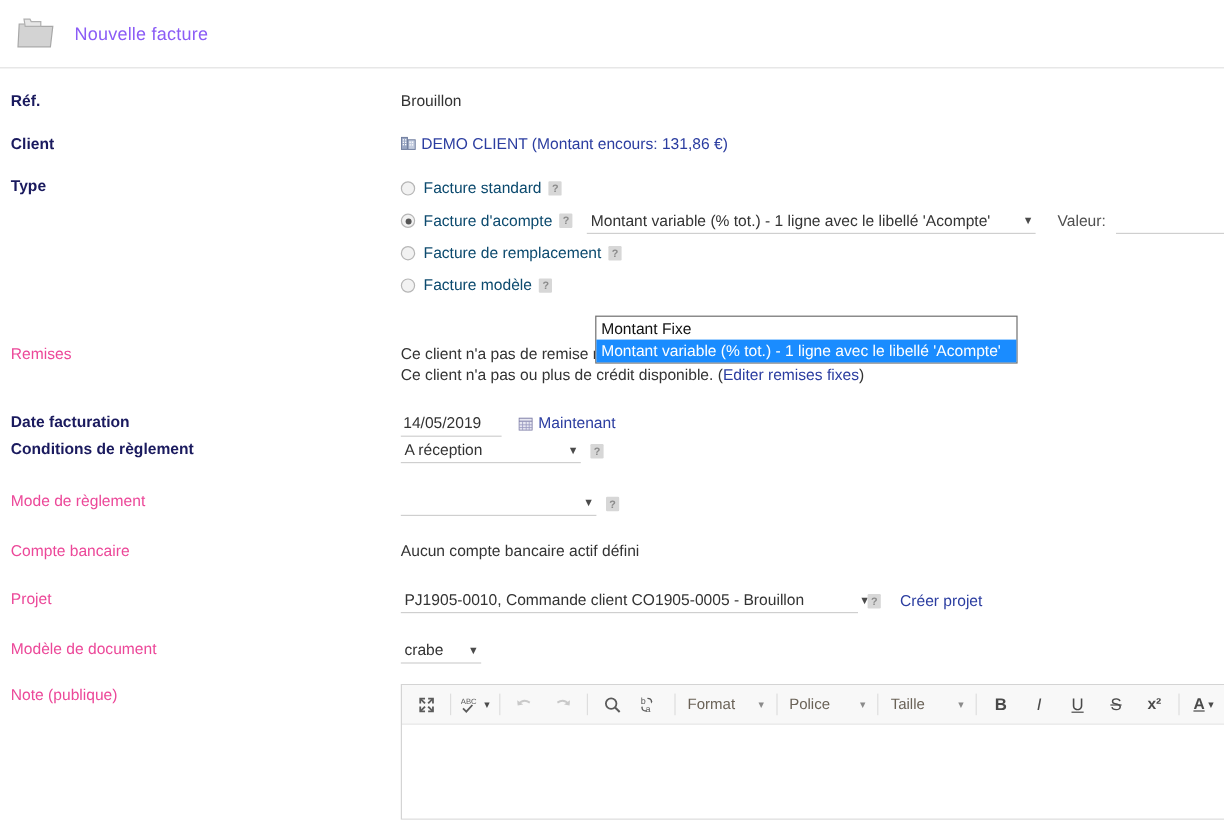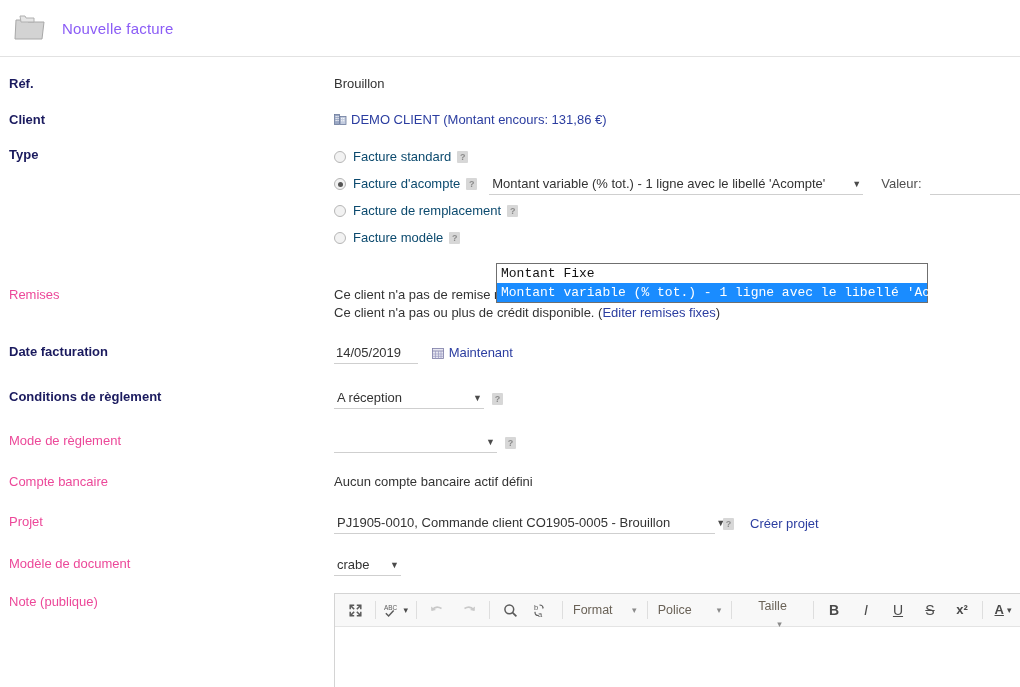--- a/index.html
+++ b/index.html
@@ -66,21 +66,21 @@
     position: relative;
     line-height: 18px;
     color: #333;
   }
 
   .r-ref   { margin-top: 0px; }
   .r-client{ margin-top: 14px; }
   .r-type  { margin-top: 13px; }
   .r-remises { margin-top: 32px; }
   .r-date  { margin-top: 21px; }
-  .r-cond  { margin-top: 23px; }
+  .r-cond  { }
   .r-mode  { margin-top: 22px; }
   .r-banque{ margin-top: 19px; }
   .r-projet{ margin-top: 18px; }
   .r-modele{ margin-top: 20px; }
   .r-note  { margin-top: 16px; }
 
   a.link, .link {
     color: #2b3da0;
     text-decoration: none;
     cursor: pointer;
@@ -173,26 +173,25 @@
     padding: 0 2px;
   }
   .date-field { width: 84px; }
   .valeur-field { width: 100px; }
 
   
   .dropdown-list {
     position: absolute;
     left: 496px;
     top: 206px;
-    width: 432px;
+    width: 352px;
     border: 1px solid #6f6f6f;
     background: #ffffff;
     z-index: 50;
     box-sizing: border-box;
-    font-family: Liberation Mono, monospace;
   }
   .dropdown-opt {
     font-size: 13px;
     line-height: 19px;
     padding: 0 4px;
     color: #111;
     white-space: nowrap;
     cursor: pointer;
   }
   .dropdown-opt.selected {
@@ -247,21 +246,21 @@
     justify-content: space-between;
     height: 26px;
     padding: 0 6px;
     color: #6a6257;
     font-size: 12.5px;
     cursor: pointer;
   }
   .tb-combo .caret { font-size: 9px; color: #8b8b8b; margin-left: 14px; }
   .cb-format { width: 88px; }
   .cb-police { width: 88px; }
-  .cb-taille { width: 84px; flex-direction: column; }
+  .cb-taille { width: 84px; }
   .tb-btn b, .tb-btn i, .tb-btn u, .tb-btn s { font-size: 14px; color: #4a4a4a; }
   .editor-body {
     height: 78px;
     background: #ffffff;
   }
   .caret-small { font-size: 9px; color: #4b4b4b; }
   .creer-projet { margin-left: 16px; font-size: 13px; }
 </style>
 </head>
 <body>

